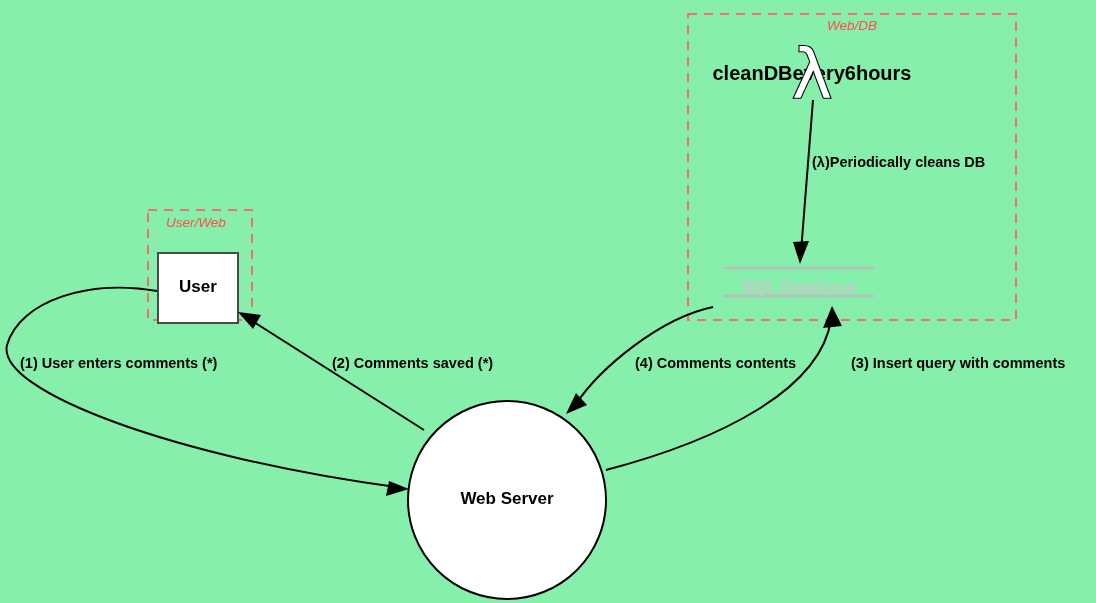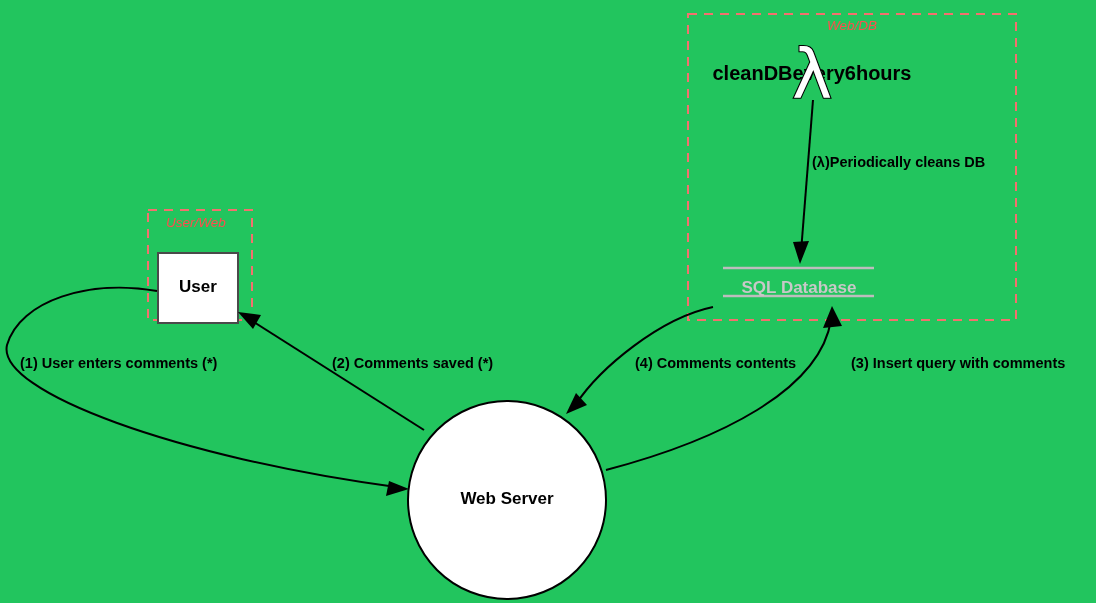--- a/index.html
+++ b/index.html
@@ -7,21 +7,21 @@
     padding: 0;
     background: #ffffff;
   }
   body {
     font-family: "Liberation Sans", sans-serif;
   }
   #canvas {
     position: relative;
     width: 1096px;
     height: 603px;
-    background: #22c55e;
+    background: #86efac;
     overflow: hidden;
   }
   #diagram-svg {
     position: absolute;
     left: 0;
     top: 0;
     width: 1096px;
     height: 603px;
   }
   .grp-label {

